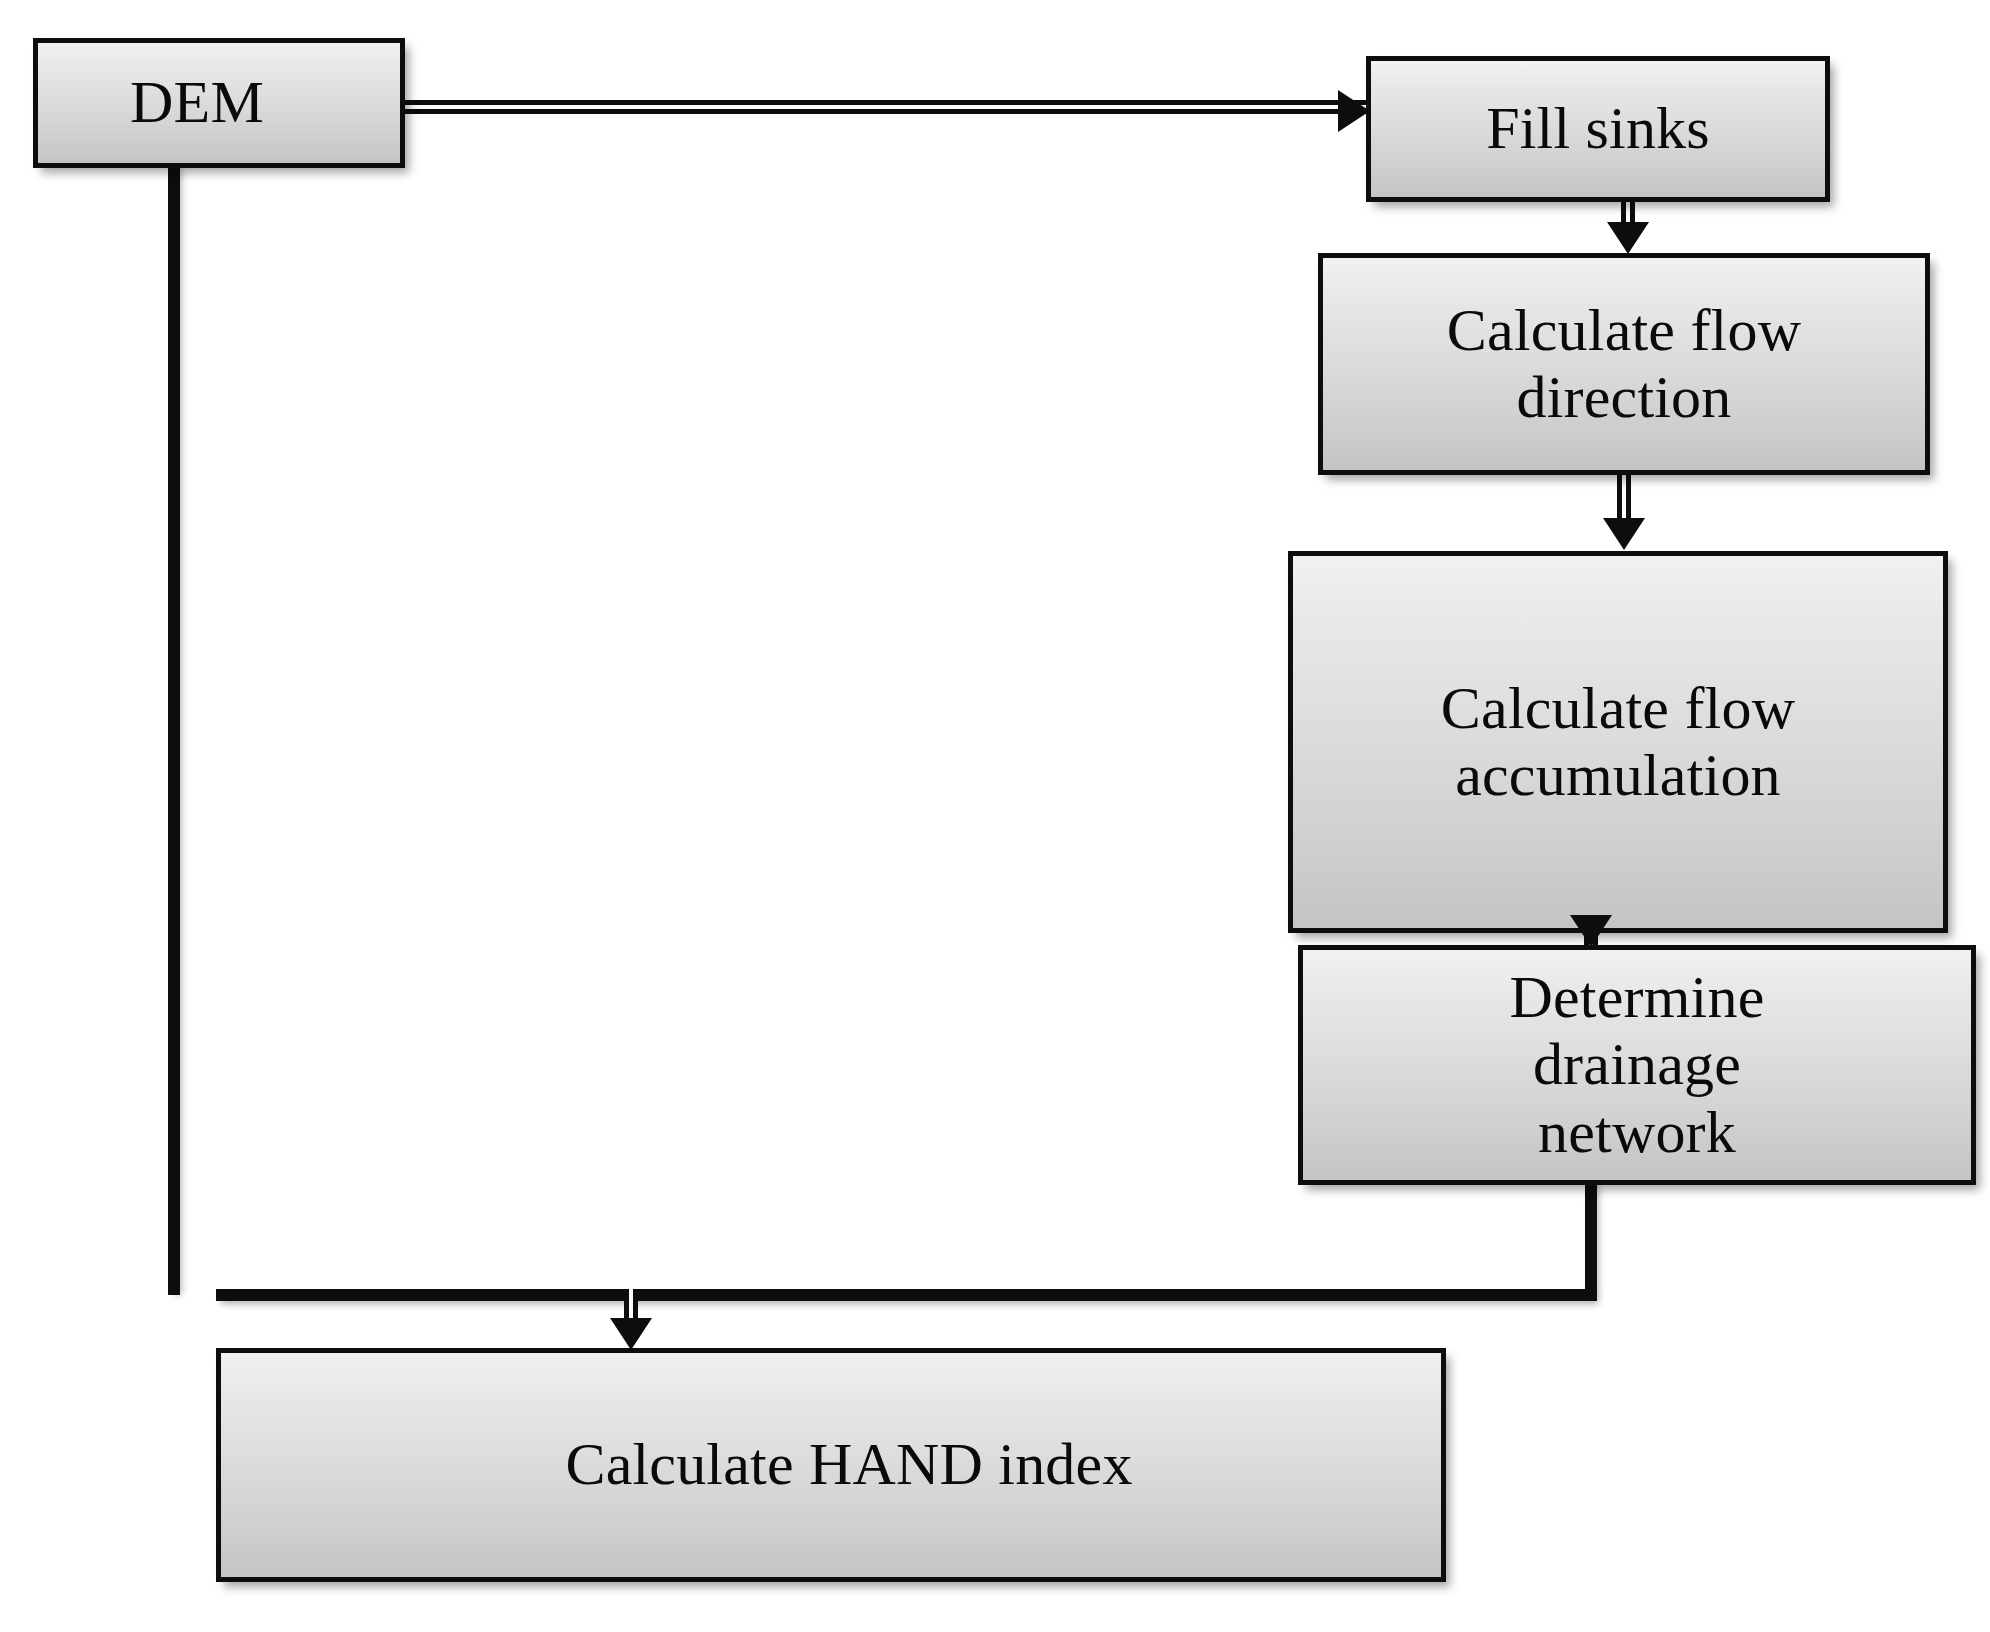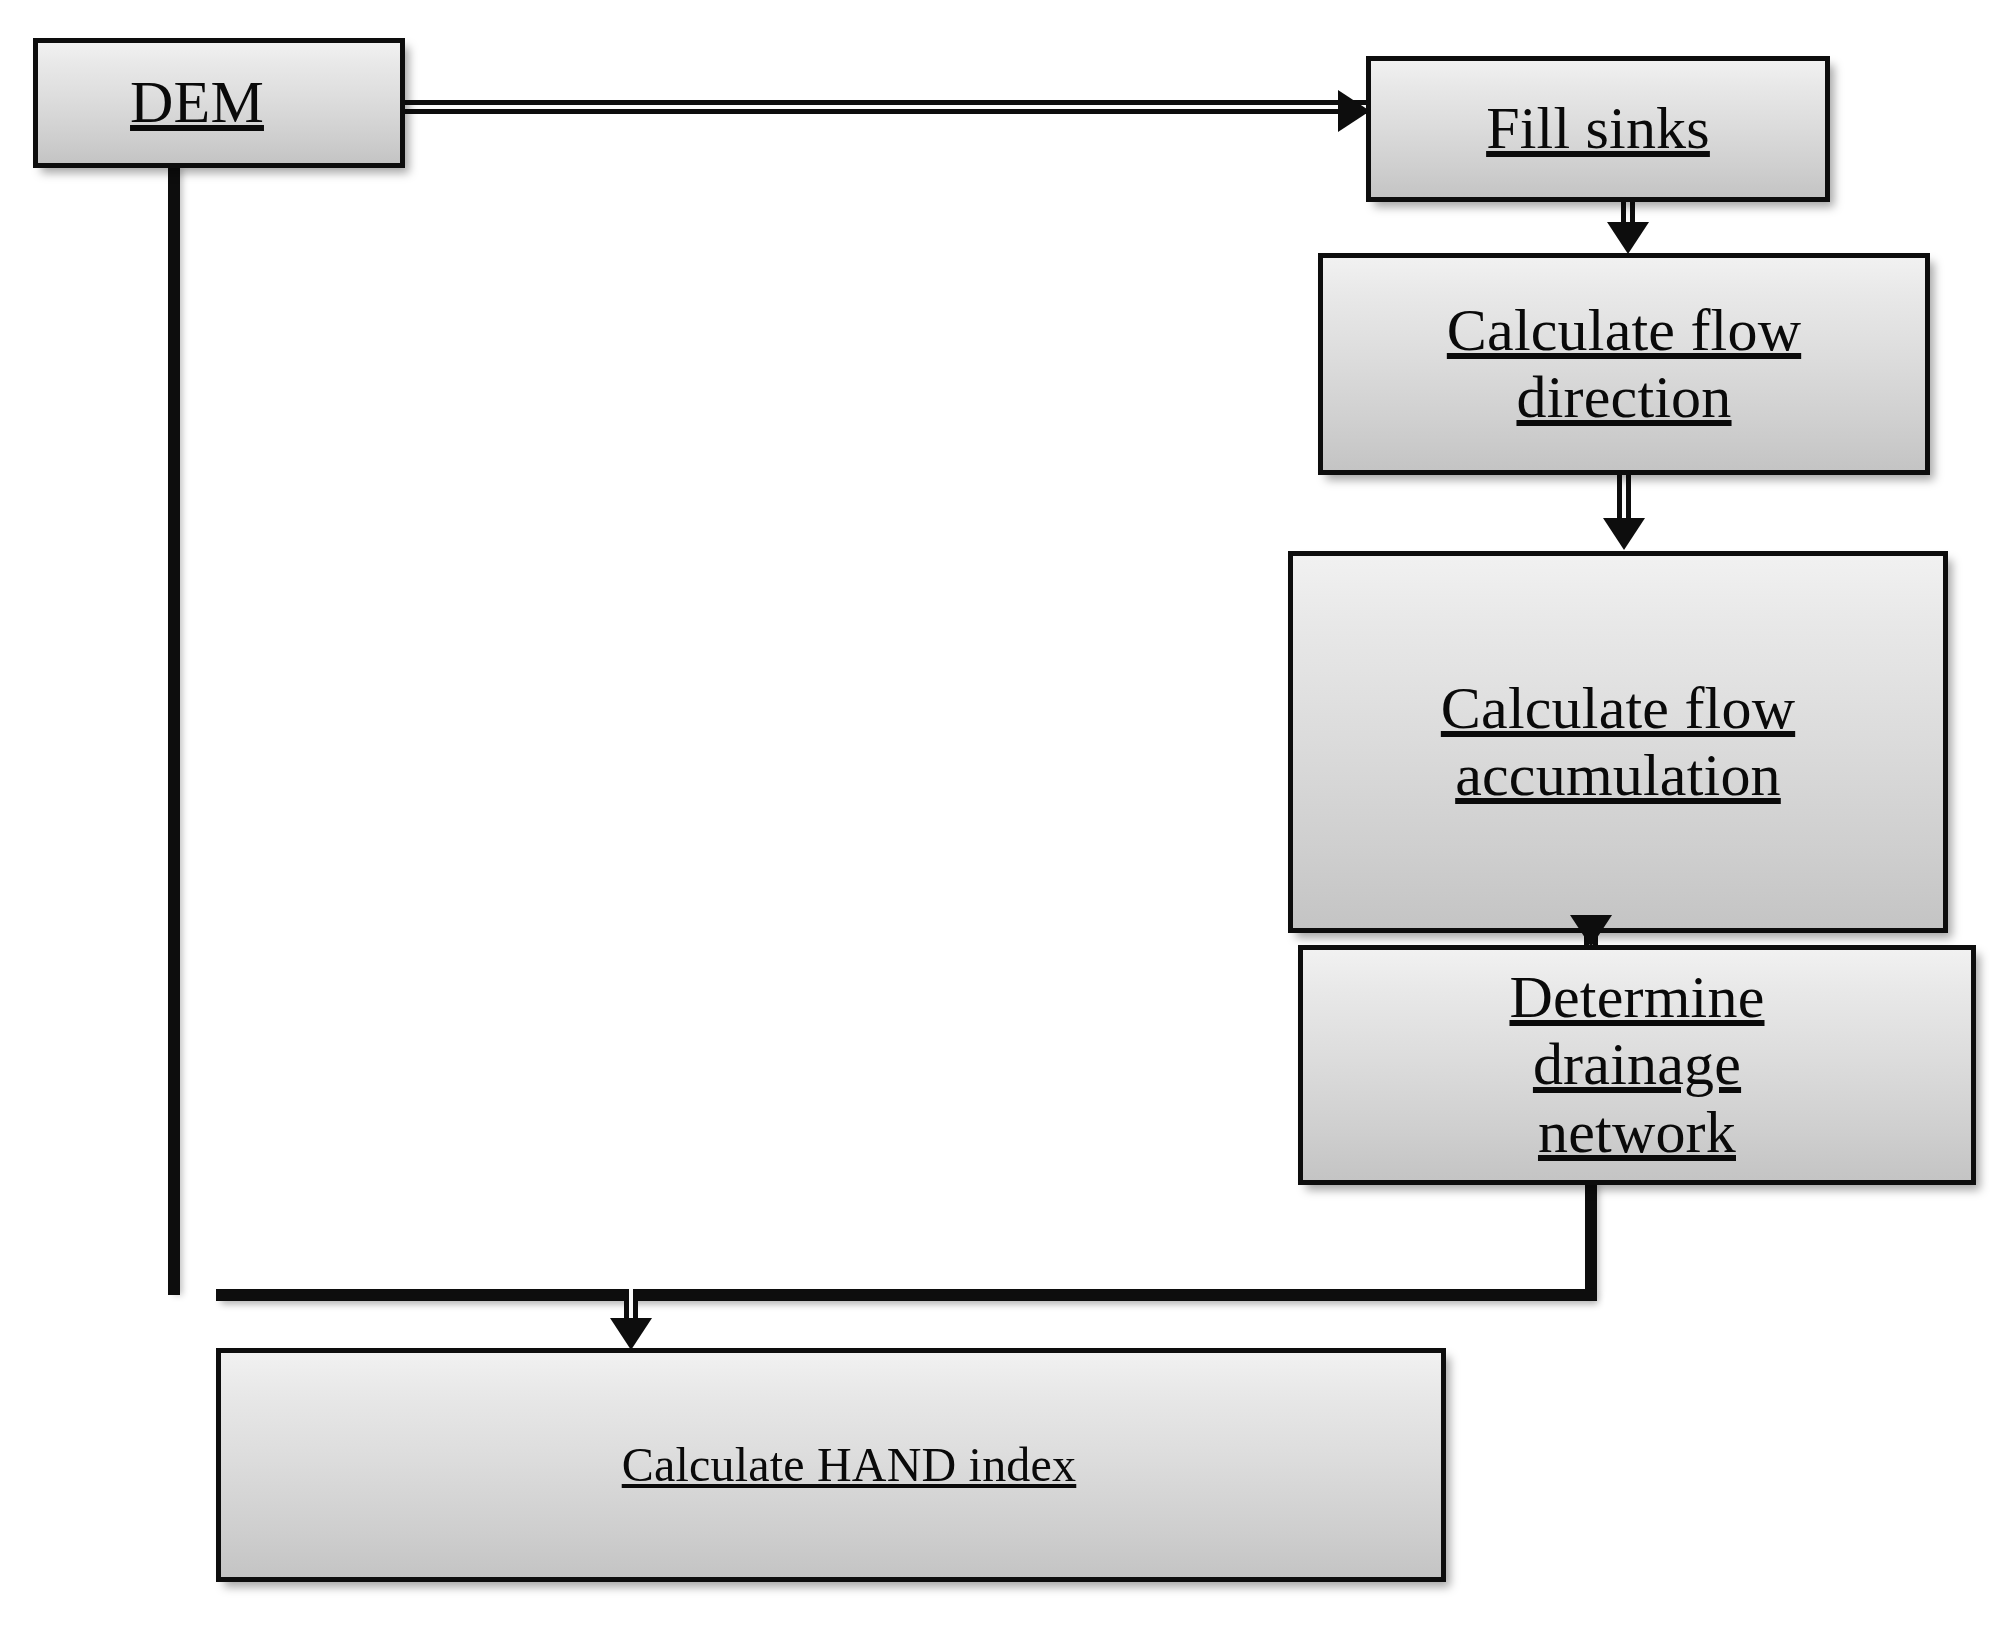--- a/index.html
+++ b/index.html
@@ -28,21 +28,20 @@
     background: linear-gradient(to bottom, #f1f1f1 0%, #e8e8e8 18%, #dcdcdc 48%, #cfcfcf 78%, #c4c4c4 100%);
     box-shadow: 6px 7px 9px -2px rgba(0,0,0,0.35);
     display: flex;
     align-items: center;
     justify-content: center;
     text-align: center;
     color: #0a0a0a;
     line-height: 1.12;
     letter-spacing: 0.2px;
     z-index: 3;
-    text-decoration: underline;
   }
   .node .label {
     display: block;
     width: 100%;
     padding: 0 8px;
     box-sizing: border-box;
     white-space: pre-line;
   }
 
   
@@ -50,21 +49,21 @@
   #node-dem .label     { transform: translateX(-22px); }
 
   #node-fill-sinks     { left: 1366px; top: 56px;   width: 464px;  height: 146px;  font-size: 60px; }
 
   #node-flow-direction { left: 1318px; top: 253px;  width: 612px;  height: 222px;  font-size: 60px; }
 
   #node-flow-accum     { left: 1288px; top: 551px;  width: 660px;  height: 382px;  font-size: 60px; }
 
   #node-drainage-net   { left: 1250px; top: 945px;  width: 678px;  height: 240px;  font-size: 60px; margin-left: 48px; }
 
-  #node-hand-index     { left: 216px;  top: 1348px; width: 1230px; height: 234px;  font-size: 48px; padding-left: 36px; }
+  #node-hand-index     { left: 216px;  top: 1348px; width: 1230px; height: 234px;  font-size: 60px; padding-left: 36px; }
 
   
   
   .rail-h {
     position: absolute;
     height: 14px;
     box-sizing: border-box;
     border-top: 5px solid #0d0d0d;
     border-bottom: 5px solid #0d0d0d;
     background: #fbfbfb;

